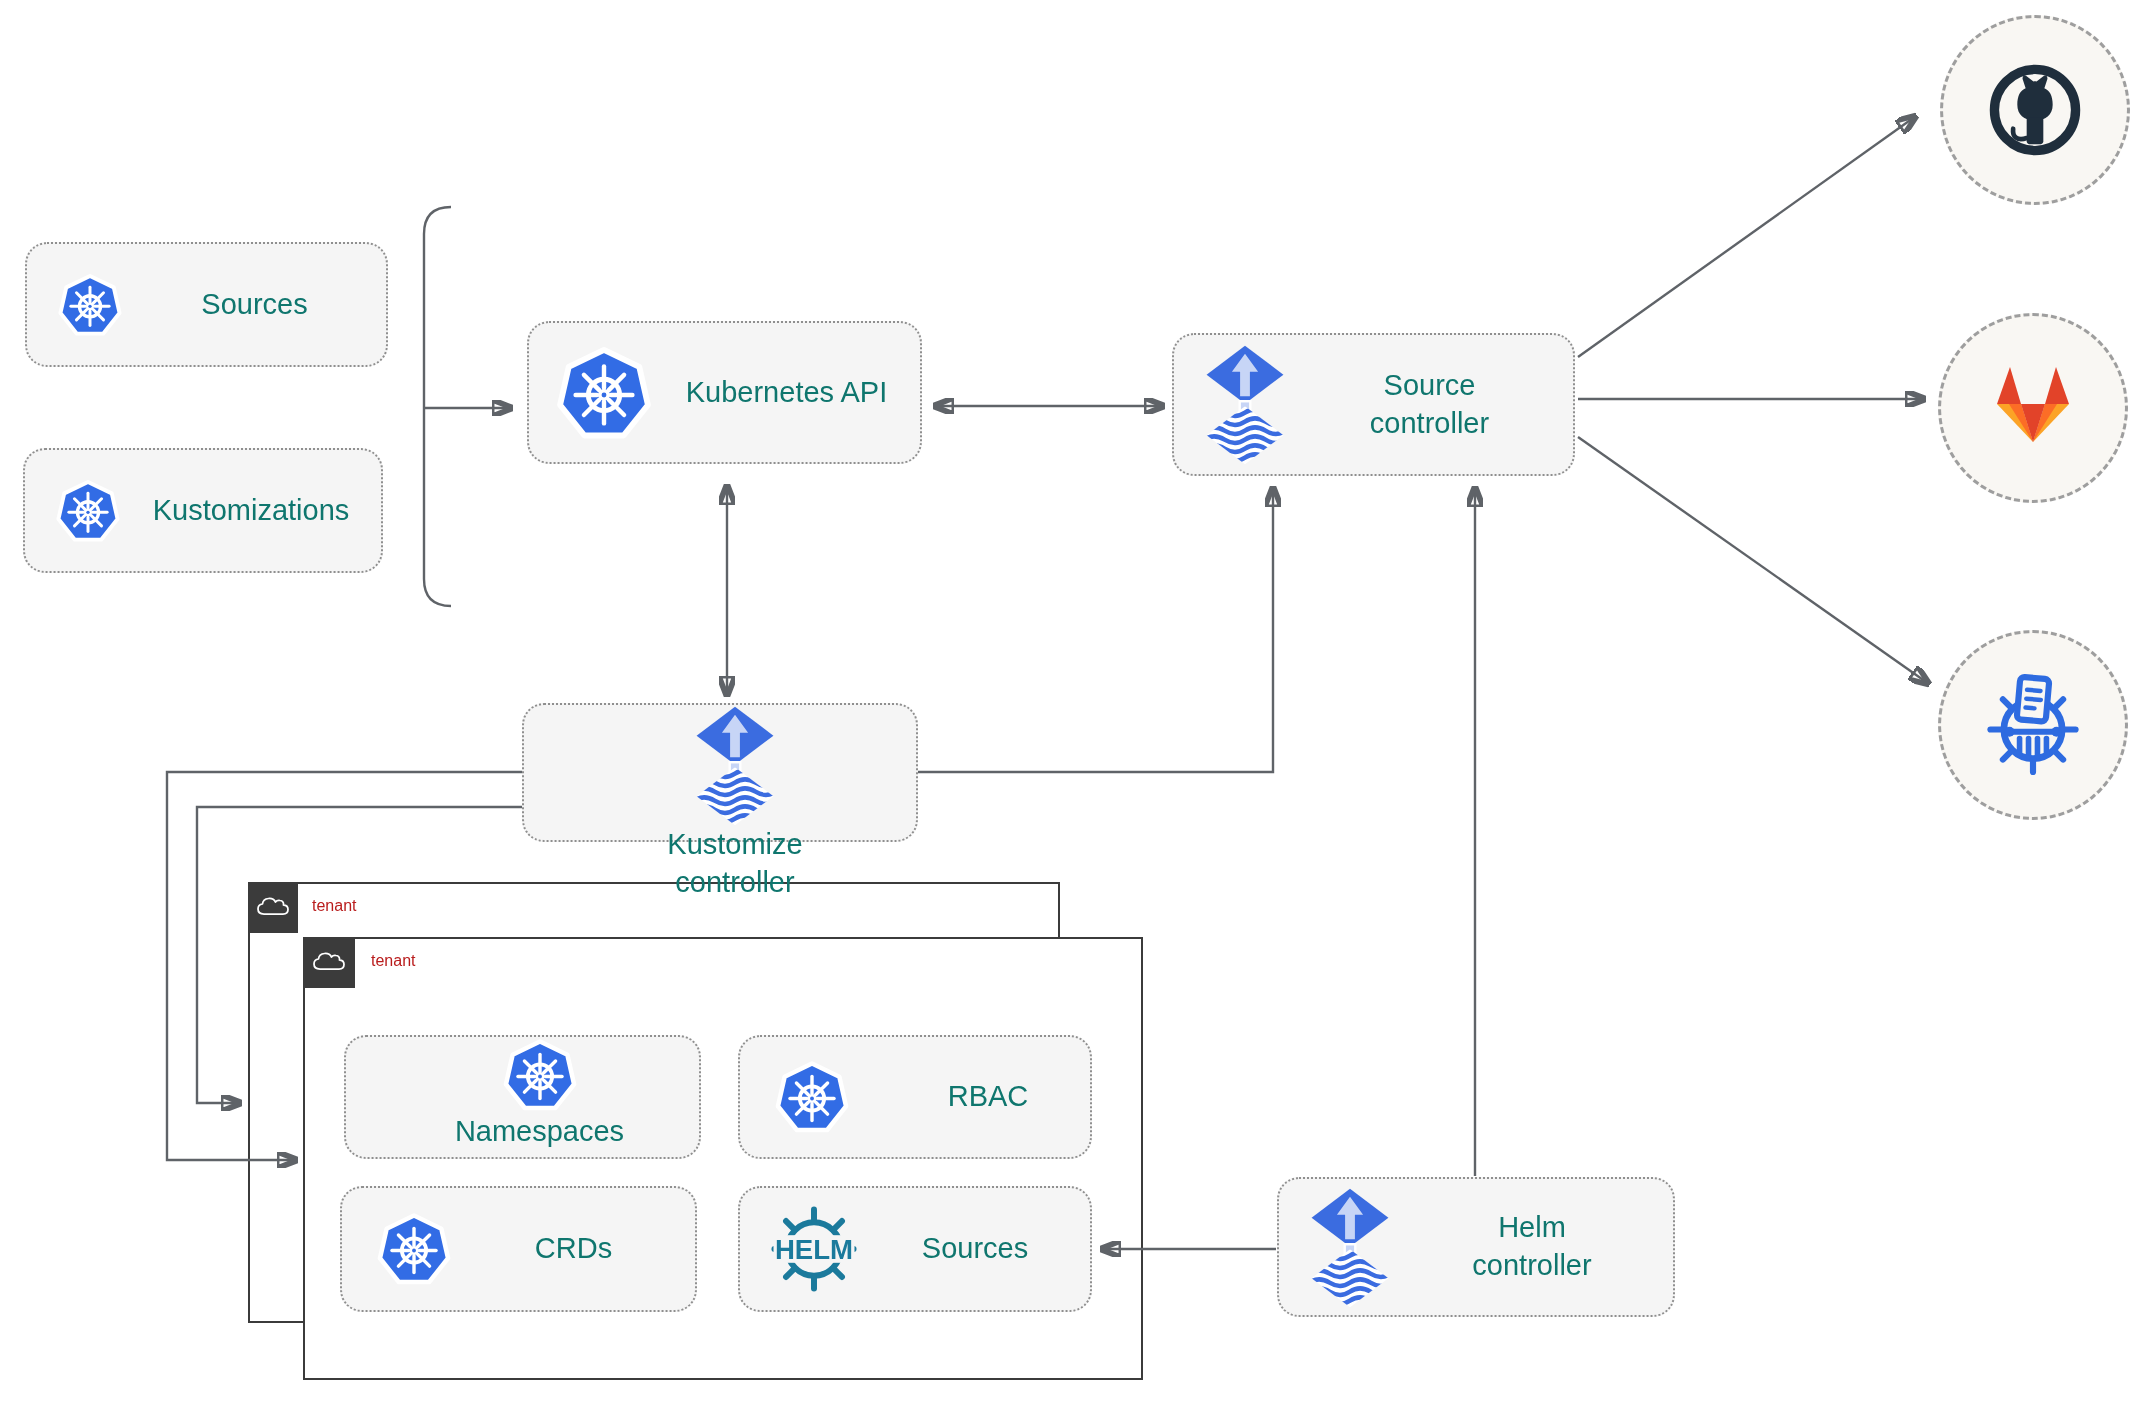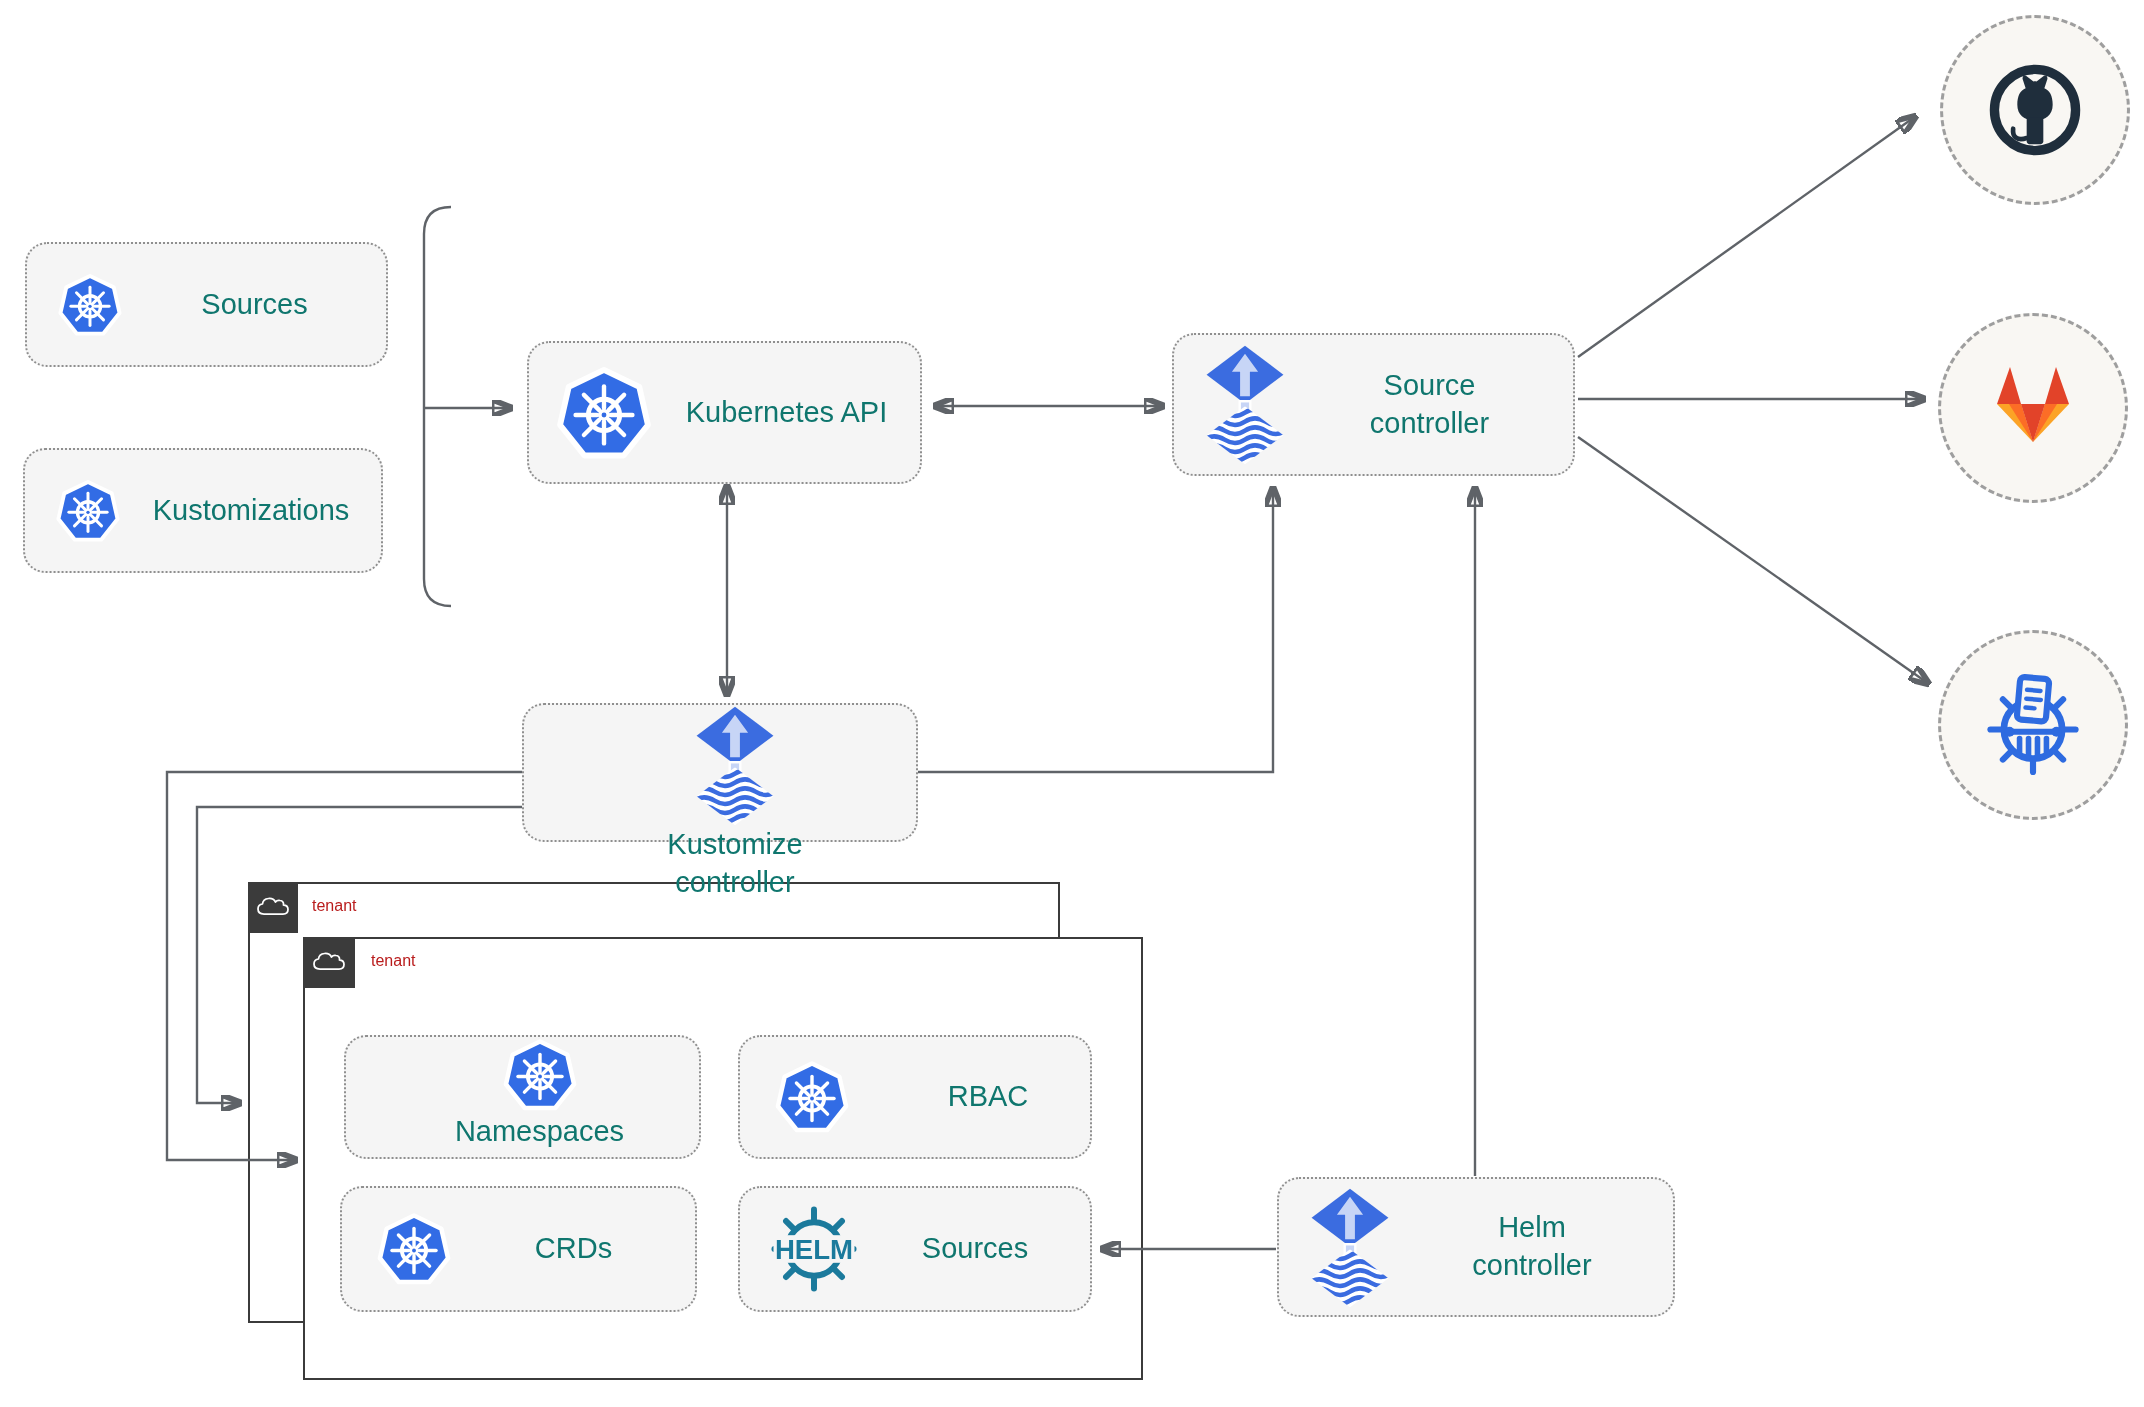--- a/index.html
+++ b/index.html
@@ -158,21 +158,21 @@
     <span class="label">Sources</span>
   </div>
 
   <div class="node" style="left:23px;top:448px;width:360px;height:125px;padding-left:30px;">
     <svg class="icon" width="66" height="66">
         <use href="#sym-k8s"></use>
       </svg>
     <span class="label">Kustomizations</span>
   </div>
 
-  <div class="node" style="left:527px;top:341px;width:395px;height:143px;padding-left:26px;">
+  <div class="node" style="left:527px;top:321px;width:395px;height:143px;padding-left:26px;">
     <svg class="icon" width="98" height="98">
         <use href="#sym-k8s"></use>
       </svg>
     <span class="label">Kubernetes API</span>
   </div>
 
   <div class="node" style="left:1172px;top:333px;width:403px;height:143px;padding-left:30px;">
     <svg class="icon" width="82" height="121">
         <use href="#sym-flux"></use>
       </svg>

